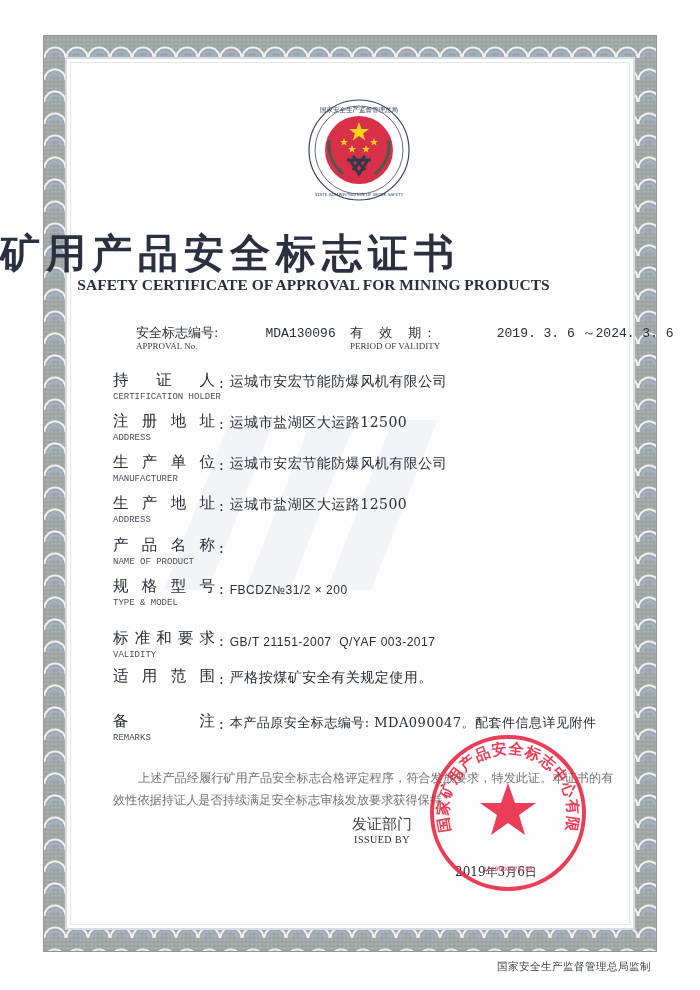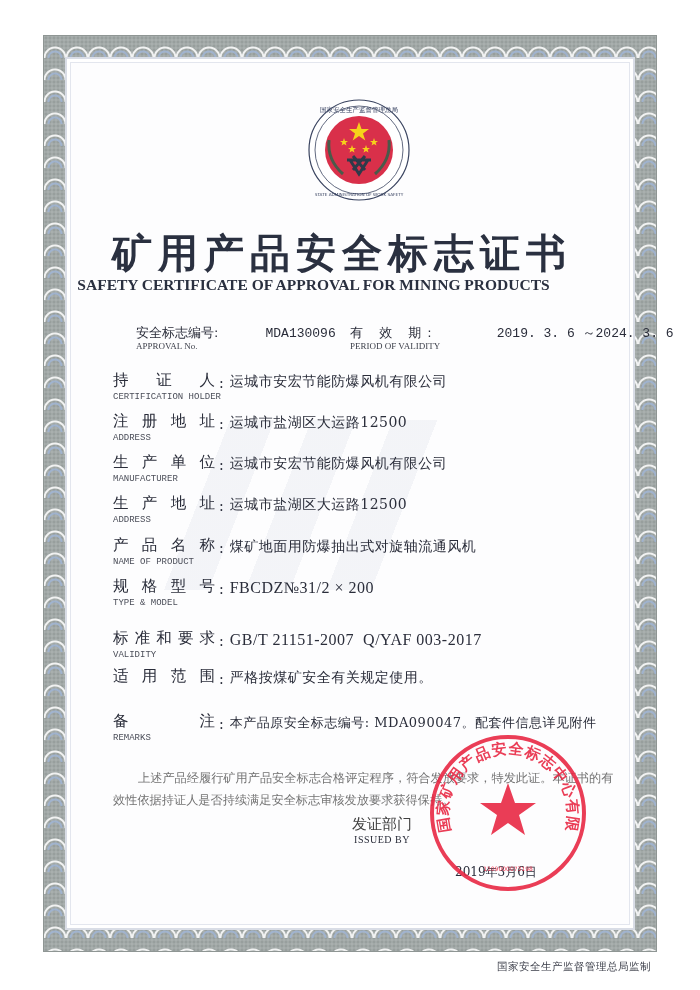--- a/index.html
+++ b/index.html
@@ -29,21 +29,21 @@
     }
     .watermark {
       position: absolute; left: 175px; top: 420px; width: 340px; height: 170px;
       background: linear-gradient(100deg, transparent 0 10%, rgba(225,228,236,0.35) 10% 22%, transparent 22% 32%, rgba(225,228,236,0.35) 32% 44%, transparent 44% 54%, rgba(225,228,236,0.35) 54% 66%, transparent 66% 100%);
       transform: skewX(-12deg);
     }
     .emblem {
       position: absolute; left: 303px; top: 98px; width: 112px; height: 104px;
     }
     .title-cn {
-      position: absolute; left: 0; width: 572px; top: 226px; text-align: right;
+      position: absolute; left: 0; width: 572px; top: 226px; text-align: left;
       font-family: "DejaVu Serif", serif; font-weight: bold; font-size: 40px;
       letter-spacing: 6px; color: #2a3040;
     }
     .title-en {
       position: absolute; left: 0; width: 627px; top: 276px; text-align: center;
       font-family: "Liberation Serif", serif; font-weight: bold; font-size: 15.5px;
       color: #2a3040;
     }
     .meta { position: absolute; font-family: "DejaVu Sans", sans-serif; }
     .meta .cn { font-size: 13px; color: #2a2d3a; }
@@ -51,21 +51,21 @@
     .meta .val { font-family: "Liberation Mono", monospace; font-size: 13px; color: #2a2d3a; padding-left: 40px; }
 
     .field { position: absolute; left: 113px; }
     .field .row { display: flex; align-items: flex-end; white-space: nowrap; }
     .field .label {
       font-family: "DejaVu Sans", sans-serif; font-size: 15.5px; color: #2a2d3a;
       width: 102px; display: inline-block; text-align-last: justify; text-align: justify;
     }
     .field .colon { font-size: 14px; margin: 0 6px 0 4px; color:#2a2d3a; }
     .field .value { font-family: "DejaVu Serif", serif; font-size: 14px; color: #2a2d3a; letter-spacing: 0.5px; }
-    .field .value.mono { font-family: Liberation Serif, serif; font-size: 16px; }
+    .field .value.mono { font-family: Liberation Sans, sans-serif; font-size: 12px; }
     .field .en { font-family: "Liberation Mono", monospace; font-size: 9px; color: #4a4d58; display:block; margin-top: 1px; }
 
     .statement {
       position: absolute; left: 113px; top: 767px; width: 510px;
       font-family: "DejaVu Serif", serif; font-size: 12.2px; line-height: 22px; color: #737373;
       text-indent: 25px;
     }
     .issued {
       position: absolute; left: 352px; top: 815px; text-align: center;
     }
@@ -148,21 +148,20 @@
       <span class="label">生产地址</span>
       <span class="colon">:</span>
       <span class="value">运城市盐湖区大运路12500</span>
     </div>
   <span class="en">ADDRESS</span>
 </div>
 <div class="field" style="top:535px;">
   <div class="row">
       <span class="label">产品名称</span>
       <span class="colon">:</span>
-      <span class="value">煤矿地面用防爆抽出式对旋轴流通风机</span>
     </div>
   <span class="en">NAME OF PRODUCT</span>
 </div>
 <div class="field" style="top:576px;">
   <div class="row">
       <span class="label">规格型号</span>
       <span class="colon">:</span>
       <span class="value mono">FBCDZ№31/2 × 200</span>
     </div>
   <span class="en">TYPE &amp; MODEL</span>

